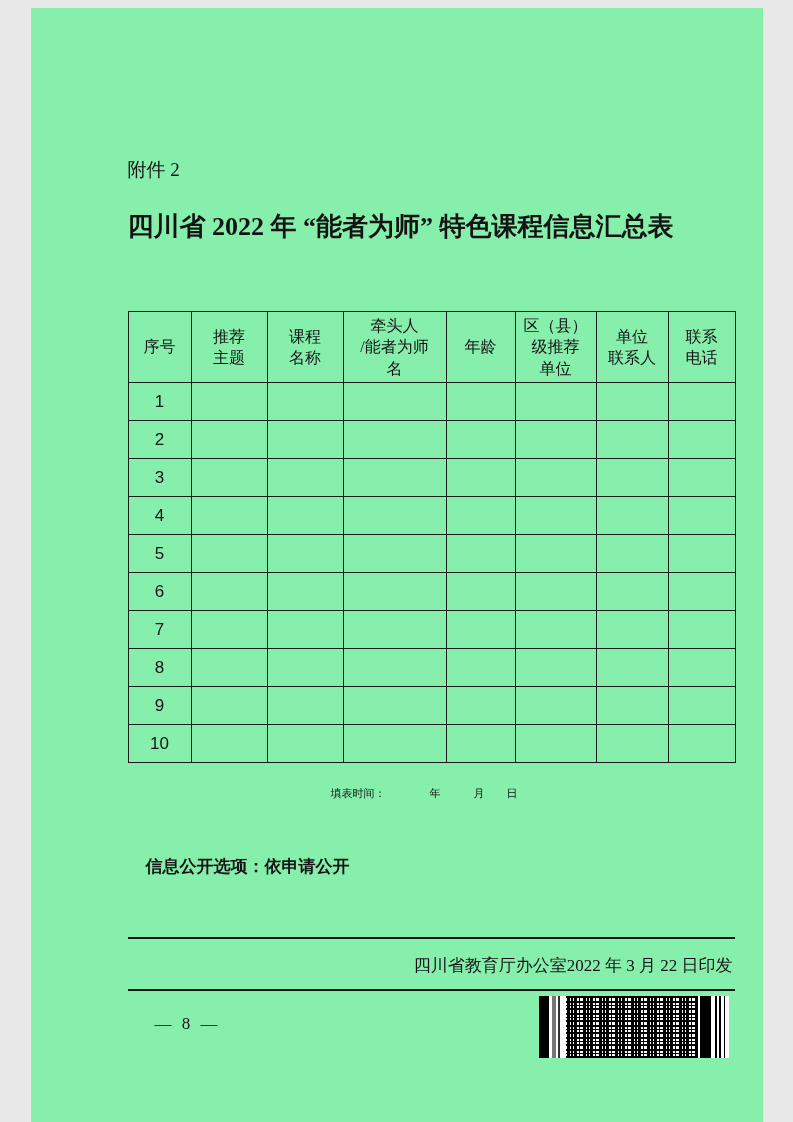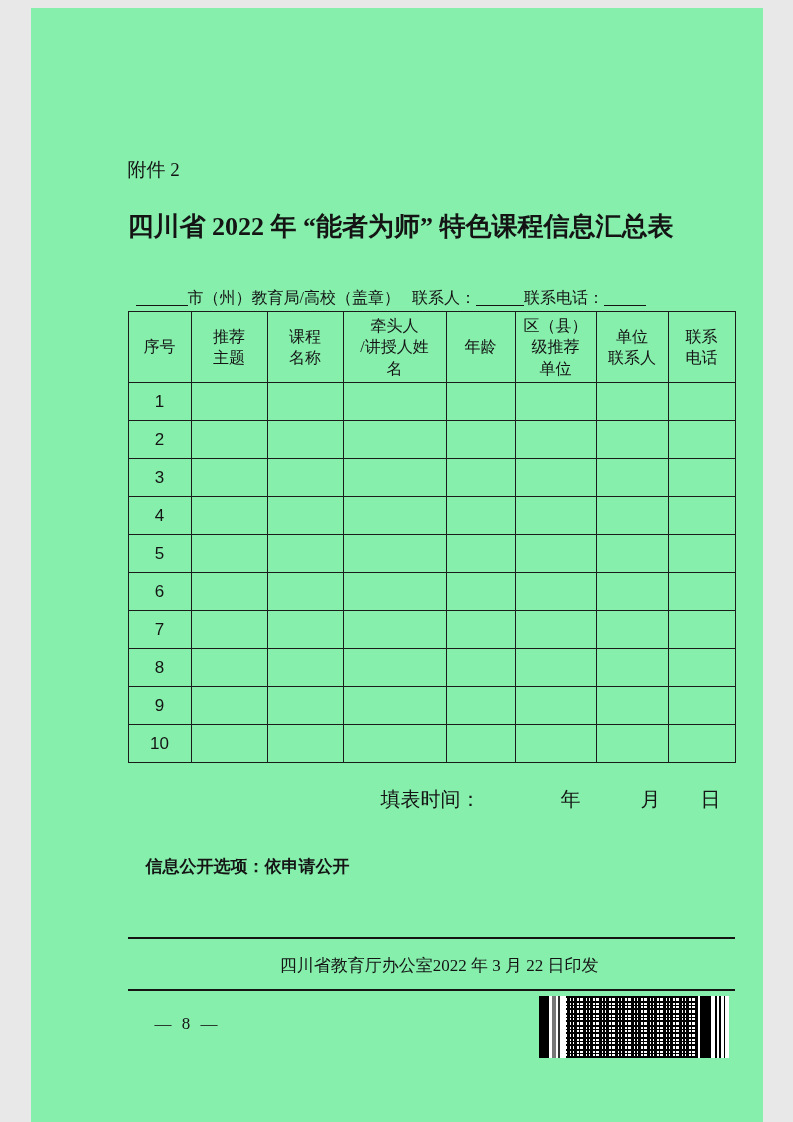--- a/index.html
+++ b/index.html
@@ -70,22 +70,22 @@
   }
   table.summary td { height: 37px; }
   td.rownum {
     font-family: "Liberation Sans", "DejaVu Sans", sans-serif;
     font-size: 17px;
   }
   .fill-date {
     position: absolute;
     left: 97px; top: 778px;
     width: 593px;
-    text-align: right;
-    font-size: 20px;
+    text-align: center;
+    font-size: 11px;
     white-space: pre;
   }
   .note {
     position: absolute;
     left: 100px; top: 816px;
     font-size: 16px;
     white-space: pre;
   }
   .disclosure {
     position: absolute;
@@ -103,21 +103,21 @@
   }
   .hr1 { top: 929px; }
   .hr2 { top: 981px; }
   .footer-row {
     position: absolute;
     left: 97px; top: 946px;
     width: 607px;
     box-sizing: border-box;
     padding: 0 2px 0 18px;
     display: flex;
-    justify-content: center;
+    justify-content: flex-end;
     font-size: 17px;
   }
   .pageno {
     position: absolute;
     left: 124px; top: 1006px;
     font-size: 17px;
     letter-spacing: 3px;
   }
   .barcode {
     position: absolute;
@@ -146,44 +146,41 @@
 </style>
 </head>
 <body>
 
 <div class="page">
 
   <div class="attachment">附件 2</div>
 
   <h1 class="title">四川省 2022 年 “能者为师” 特色课程信息汇总表</h1>
 
-  <div class="contact-line">
-    <span class="blank blank-org"></span><span>市（州）教育局/高校（盖章）</span><span class="lbl-person">联系人：</span><span class="blank blank-person"></span><span>联系电话：</span><span class="blank blank-phone"></span>
-  </div>
 
   <table class="summary">
     <colgroup>
         <col style="width: 63px;">
         <col style="width: 76px;">
         <col style="width: 76px;">
         <col style="width: 103px;">
         <col style="width: 69px;">
         <col style="width: 81px;">
         <col style="width: 72px;">
         <col style="width: 67px;">
       </colgroup>
     <thead>
       <tr>
         <th>序号</th>
         <th>推荐
 主题</th>
         <th>课程
 名称</th>
         <th>牵头人
-/讲授人姓
+/能者为师
 名</th>
         <th>年龄</th>
         <th>区（县）
 级推荐
 单位</th>
         <th>单位
 联系人</th>
         <th>联系
 电话</th>
       </tr>

